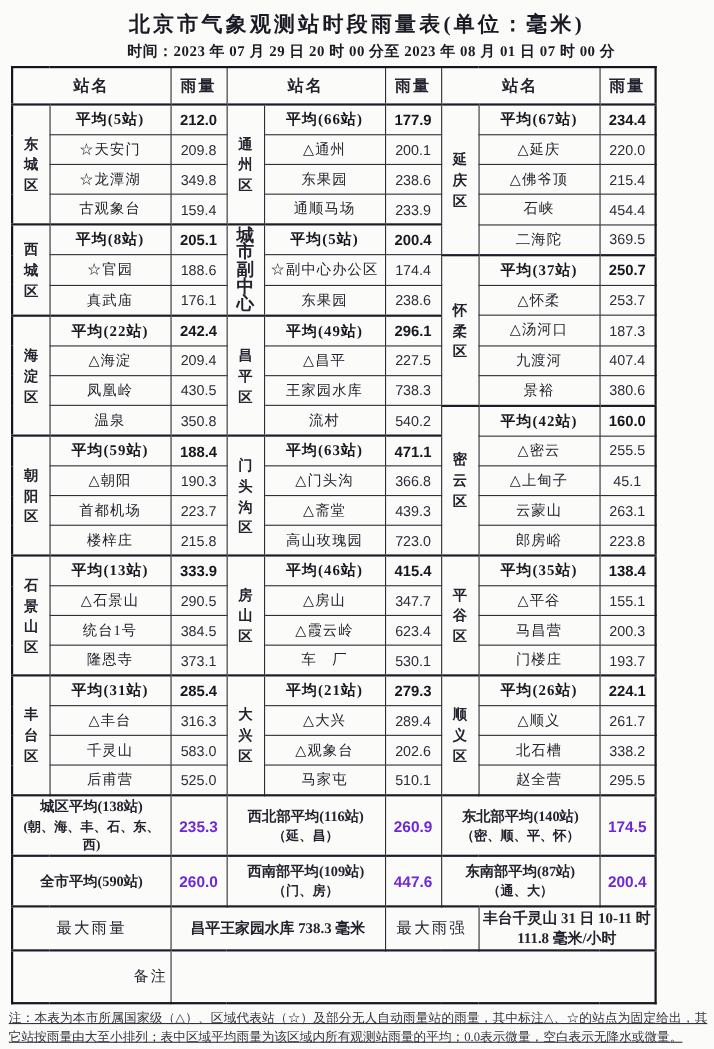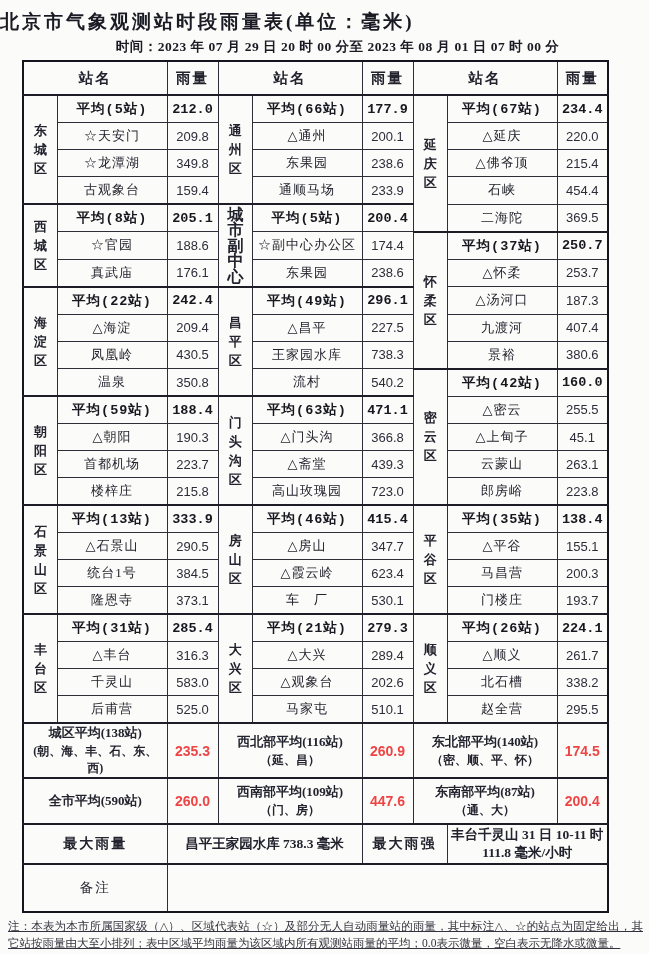--- a/index.html
+++ b/index.html
@@ -5,41 +5,41 @@
   html,body{margin:0;padding:0;}
   body{
     width:649px;height:954px;
     background:#fbfbf9;
     font-family:"Liberation Serif","DejaVu Serif",serif;
     color:#23232f;
     position:relative;
     overflow:hidden;
   }
   .title{
-    text-align:left;
+    text-align:center;
     font-size:19px;
     font-weight:bold;
     letter-spacing:3px;
     padding-top:9px;
     color:#1a1a24;
   }
   .timeline{
     text-align:center;
     font-size:13.5px;
     font-weight:bold;
     letter-spacing:0.5px;
     margin-top:3px;
     margin-bottom:4px;
     color:#1a1a24;
     margin-left:26px;
   }
   table{
     border-collapse:collapse;
     table-layout:fixed;
-    margin-left:22px;
+    margin-left:10px;
     border:2px solid #15151f;
   }
   td,th{
     border:1px solid #2e2e38;
     overflow:hidden;
     padding:0 2px;
     vertical-align:middle;
   }
   thead th{
     height:32px;
@@ -56,47 +56,47 @@
     letter-spacing:1px;
     white-space:nowrap;
   }
   td.rv{
     text-align:center;
     font-family:"Liberation Sans","DejaVu Sans",sans-serif;
     font-size:13px;
     color:#2d2d3a;
     white-space:nowrap;
   }
-  td.avg{font-weight:bold;font-size:13.5px;color:#17171f;font-family:Liberation Mono, monospace;}
+  td.avg{font-weight:bold;font-size:13.5px;color:#17171f;}
   td.sec{border-top:2px solid #1d1d28;}
   td.dist{padding:0;}
   .vtxt{
     width:1.05em;
     margin:0 auto;
     word-break:break-all;
     line-height:19px;
     font-weight:bold;
     font-size:13px;
-    text-align:right;
+    text-align:center;
     letter-spacing:0;
   }
   .vtxt.small{font-size:16px;line-height:15.5px;}
   tr.sumrow td{height:44px;border-top:2px solid #1d1d28;}
   .sumlabel{text-align:center;font-weight:bold;font-size:13px;}
   .sumlabel .sub{font-size:12px;margin-top:1px;}
   .sumlabel .sub:empty{display:none;}
   td.sumval{
     text-align:center;font-weight:bold;font-size:14px;
-    font-family:"Liberation Sans","DejaVu Sans",sans-serif;color:#ef4444;
+    font-family:"Liberation Sans","DejaVu Sans",sans-serif;color:#6d28d9;
   }
   tr.extrow td{height:38px;border-top:2px solid #1d1d28;}
-  .extlabel{text-align:center;font-weight:bold;font-size:14px;letter-spacing:2px;}
+  .extlabel{text-align:center;font-weight:normal;font-size:14px;letter-spacing:2px;}
   .extval{text-align:center;font-weight:bold;font-size:13.5px;line-height:1.35;}
   tr.remrow td{height:46px;border-top:2px solid #1d1d28;}
-  .remlabel{text-align:center;font-size:13.5px;letter-spacing:2px;}
+  .remlabel{text-align:right;font-size:13.5px;letter-spacing:2px;}
   .footnote{
     margin:5px 6px 0 8px;
     font-size:11.5px;
     line-height:1.5;
     color:#33333f;
     text-align:justify;
     text-decoration:underline;
   }
 </style>
 </head>

